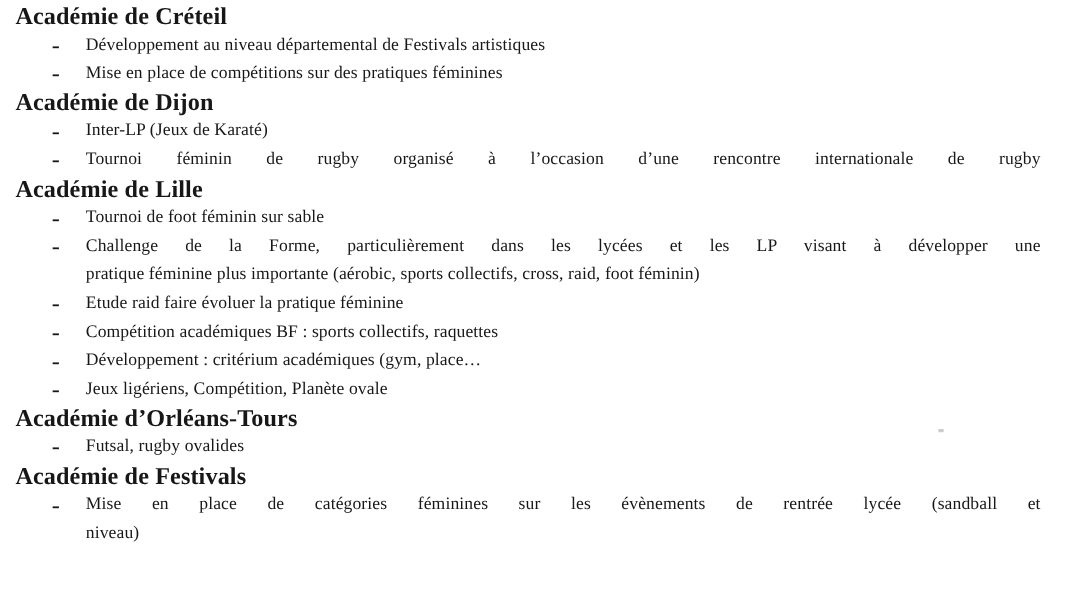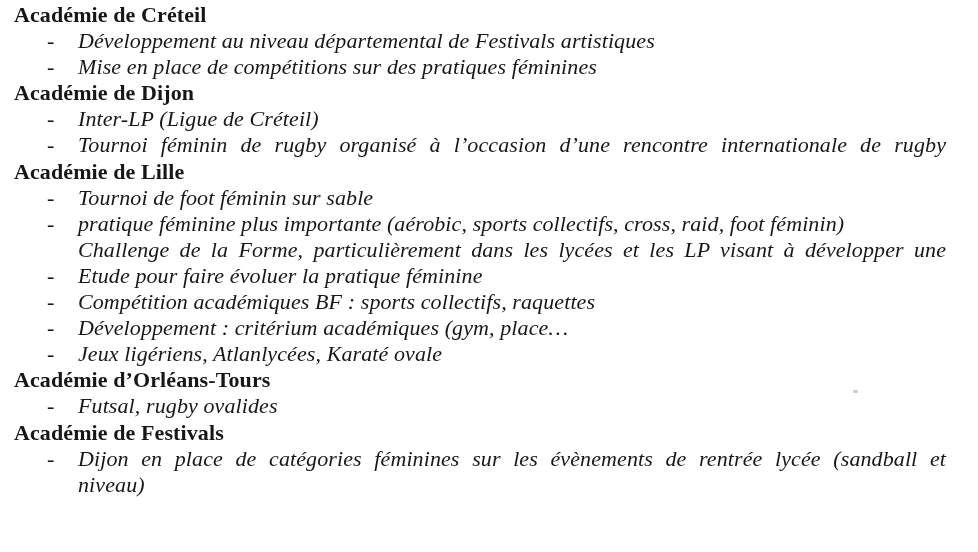--- a/index.html
+++ b/index.html
@@ -31,25 +31,24 @@
     padding-left: 64px;
   }
   .dash {
     position: absolute;
     left: 33px;
     top: 0;
     font-size: 22px;
     line-height: 26.1px;
   }
   .line {
-    font-size: 22px;
+    font-size: 16px;
     line-height: 26.1px;
     white-space: nowrap;
     letter-spacing: 0.1px;
-    font-style: italic;
   }
   .line.just {
     text-align: justify;
     text-align-last: justify;
     white-space: normal;
   }
   .scan-artifact {
     position: absolute;
     width: 5px;
     height: 3px;
@@ -73,77 +72,77 @@
       <div class="item">
         <span class="dash">-</span>
         <div>
           <div class="line">Mise en place de compétitions sur des pratiques féminines</div>
         </div>
       </div>
       <div class="heading">Académie de Dijon</div>
       <div class="item">
         <span class="dash">-</span>
         <div>
-          <div class="line">Inter-LP (Ligue de Créteil)</div>
+          <div class="line">Inter-LP (Jeux de Karaté)</div>
         </div>
       </div>
       <div class="item">
         <span class="dash">-</span>
         <div>
           <div class="line just">Tournoi féminin de rugby organisé à l’occasion d’une rencontre internationale de rugby</div>
         </div>
       </div>
       <div class="heading">Académie de Lille</div>
       <div class="item">
         <span class="dash">-</span>
         <div>
           <div class="line">Tournoi de foot féminin sur sable</div>
         </div>
       </div>
       <div class="item">
         <span class="dash">-</span>
         <div>
+          <div class="line just">Challenge de la Forme, particulièrement dans les lycées et les LP visant à développer une</div>
           <div class="line">pratique féminine plus importante (aérobic, sports collectifs, cross, raid, foot féminin)</div>
-          <div class="line just">Challenge de la Forme, particulièrement dans les lycées et les LP visant à développer une</div>
         </div>
       </div>
       <div class="item">
         <span class="dash">-</span>
         <div>
-          <div class="line">Etude pour faire évoluer la pratique féminine</div>
+          <div class="line">Etude raid faire évoluer la pratique féminine</div>
         </div>
       </div>
       <div class="item">
         <span class="dash">-</span>
         <div>
           <div class="line">Compétition académiques BF : sports collectifs, raquettes</div>
         </div>
       </div>
       <div class="item">
         <span class="dash">-</span>
         <div>
           <div class="line">Développement : critérium académiques (gym, place…</div>
         </div>
       </div>
       <div class="item">
         <span class="dash">-</span>
         <div>
-          <div class="line">Jeux ligériens, Atlanlycées, Karaté ovale</div>
+          <div class="line">Jeux ligériens, Compétition, Planète ovale</div>
         </div>
       </div>
       <div class="heading">Académie d’Orléans-Tours</div>
       <div class="item">
         <span class="dash">-</span>
         <div>
           <div class="line">Futsal, rugby ovalides</div>
         </div>
       </div>
       <div class="heading">Académie de Festivals</div>
       <div class="item">
         <span class="dash">-</span>
         <div>
-          <div class="line just">Dijon en place de catégories féminines sur les évènements de rentrée lycée (sandball et</div>
+          <div class="line just">Mise en place de catégories féminines sur les évènements de rentrée lycée (sandball et</div>
           <div class="line">niveau)</div>
         </div>
       </div>
     </div>
   <div class="scan-artifact" style="left:853px; top:390px;"></div>
 </div>
 
 </body></html>

